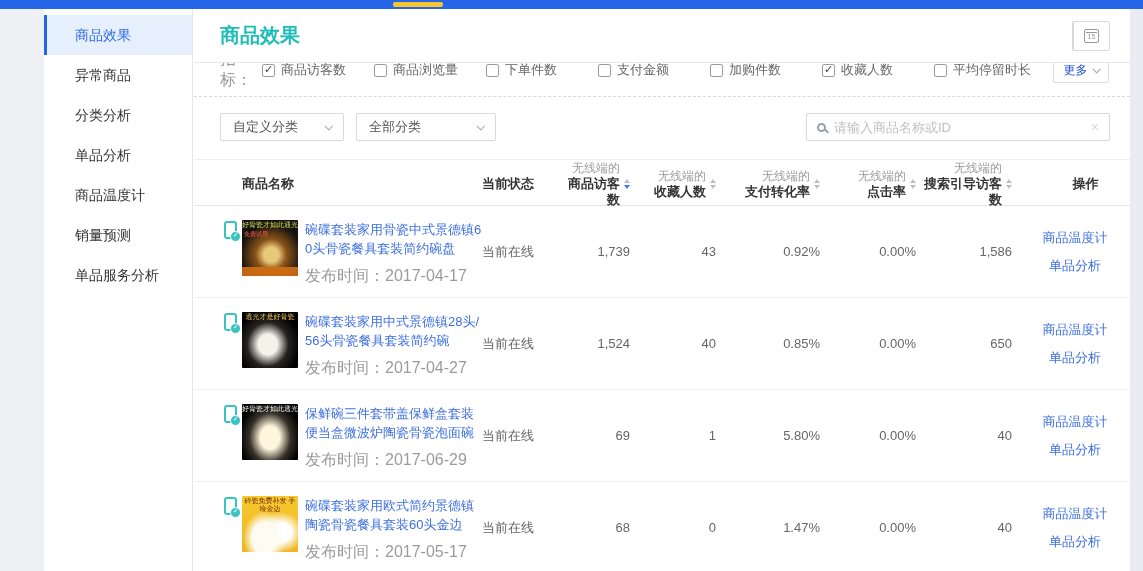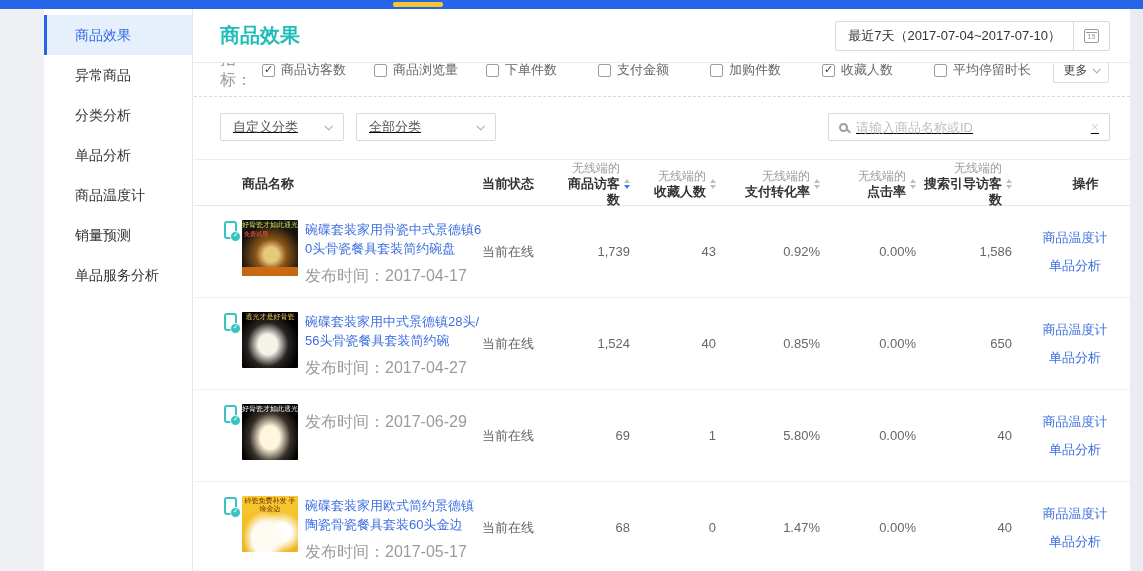--- a/index.html
+++ b/index.html
@@ -30,31 +30,31 @@
   .cal-icon::after { content:"15"; position:absolute; top:3px; left:0; right:0; text-align:center; font-size:7px; color:#999; }
 
   .scroll { position:relative; z-index:1; flex:1; overflow:hidden; }
 
   
   .indicator-row { display:flex; align-items:center; padding-left:26px; margin-top:-6px; height:26px; }
   .ind-label { font-size:16px; color:#999; width:42px; flex:0 0 42px;font-family:Liberation Mono, monospace; }
   .ind-item { display:flex; align-items:center; gap:6px; width:112px; flex:0 0 112px; font-size:13px; color:#666; cursor:pointer; }
   .cb { width:13px; height:13px; border:1px solid #9c9c9c; border-radius:2px; background:#fff; position:relative; flex:0 0 13px; }
   .cb.checked::after { content:"✓"; position:absolute; top:-2px; left:1px; font-size:11px; color:#3c3c3c; }
-  .more-btn { margin-left:auto; margin-right:21px; width:56px; height:26px; border:1px solid #ddd; border-radius:2px; background:#fff; color:#404040; font-size:12px; display:flex; align-items:center; justify-content:center; gap:5px; cursor:pointer; }
+  .more-btn { margin-left:auto; margin-right:21px; width:56px; height:26px; border:1px solid #ddd; border-radius:2px; background:#fff; color:#1d4ed8; font-size:12px; display:flex; align-items:center; justify-content:center; gap:5px; cursor:pointer; }
   .chev { width:6px; height:6px; border-right:1px solid #a9a9a9; border-bottom:1px solid #a9a9a9; transform:rotate(45deg) translateY(-1px); display:inline-block; }
 
   .notice { padding-left:26px; margin-top:4px; font-size:13px; color:#fb5252; }
   .dash-divider { border-top:1px dashed #d9d9d9; margin-top:13px; }
 
   
-  .filter-row { display:flex; align-items:center; margin-top:16px; padding:0 20px 0 26px; gap:12px;text-decoration:underline; }
+  .filter-row { display:flex; align-items:center; margin-top:16px; padding:0 20px 0 26px; gap:12px; }
   .select { height:28px; border:1px solid #d9d9d9; border-radius:2px; background:#fff; display:flex; align-items:center; justify-content:space-between; padding:0 12px; font-size:13px; color:#555; cursor:pointer; }
   .select.w1 { width:124px; } .select.w2 { width:140px; }
-  .search { margin-left:auto; width:282px; height:28px; border:1px solid #d9d9d9; border-radius:2px; display:flex; align-items:center; padding:8px 10px; gap:8px; background:#fff; }
+  .search { margin-left:auto; width:304px; height:28px; border:1px solid #d9d9d9; border-radius:2px; display:flex; align-items:center; padding:8px 10px; gap:8px; background:#fff; }
   .search-icon { width:9px; height:9px; border:2px solid #9aa0a6; border-radius:50%; position:relative; flex:0 0 9px; }
   .search-icon::after { content:""; position:absolute; width:5px; height:2px; background:#9aa0a6; transform:rotate(45deg); right:-5px; bottom:-2px; }
   .search input { flex:1; border:none; outline:none; font-size:13px; color:#333; font-family:inherit; }
   .search input::placeholder { color:#bfbfbf; }
   .clear { color:#d8d8d8; font-size:14px; cursor:pointer; }
 
   
   .table { margin-top:18px; }
   .thead, .trow { display:grid; grid-template-columns:288px 78px 78px 86px 104px 96px 96px 110px; align-items:center; }
   .thead { height:47px; border-top:1px solid #ededed; border-bottom:1px solid #e6e6e6; }
@@ -142,21 +142,20 @@
         <span>单品服务分析</span>
       </div>
 
   </aside>
 
   <main class="content">
 
     <header class="page-header">
       <h1 class="page-title">商品效果</h1>
       <div class="date-picker">
-        <span class="date-text">最近7天（2017-07-04~2017-07-10）</span>
         <span class="cal-btn">
           <span class="cal-icon"></span>
         </span>
       </div>
     </header>
 
     <div class="scroll">
 
       <div class="indicator-row">
         <span class="ind-label">指标：</span>
@@ -362,20 +361,21 @@
             <div class="trow">
               <div class="cell product-cell">
                 <span class="phone">
                   <span class="badge"></span>
                 </span>
                 <div class="thumb" data-style="glow-box">
                   <span class="thumb-caption">好骨瓷才如此透光</span>
 
                 </div>
                 <div class="pinfo">
+                  <a class="ptitle">保鲜碗三件套带盖保鲜盒套装便当盒微波炉陶瓷骨瓷泡面碗</a>
                   <div class="pdate">发布时间：2017-06-29</div>
                 </div>
               </div>
               <div class="cell">当前在线</div>
               <div class="cell">69</div>
               <div class="cell">1</div>
               <div class="cell">5.80%</div>
               <div class="cell">0.00%</div>
               <div class="cell">40</div>
               <div class="cell actions-cell">

